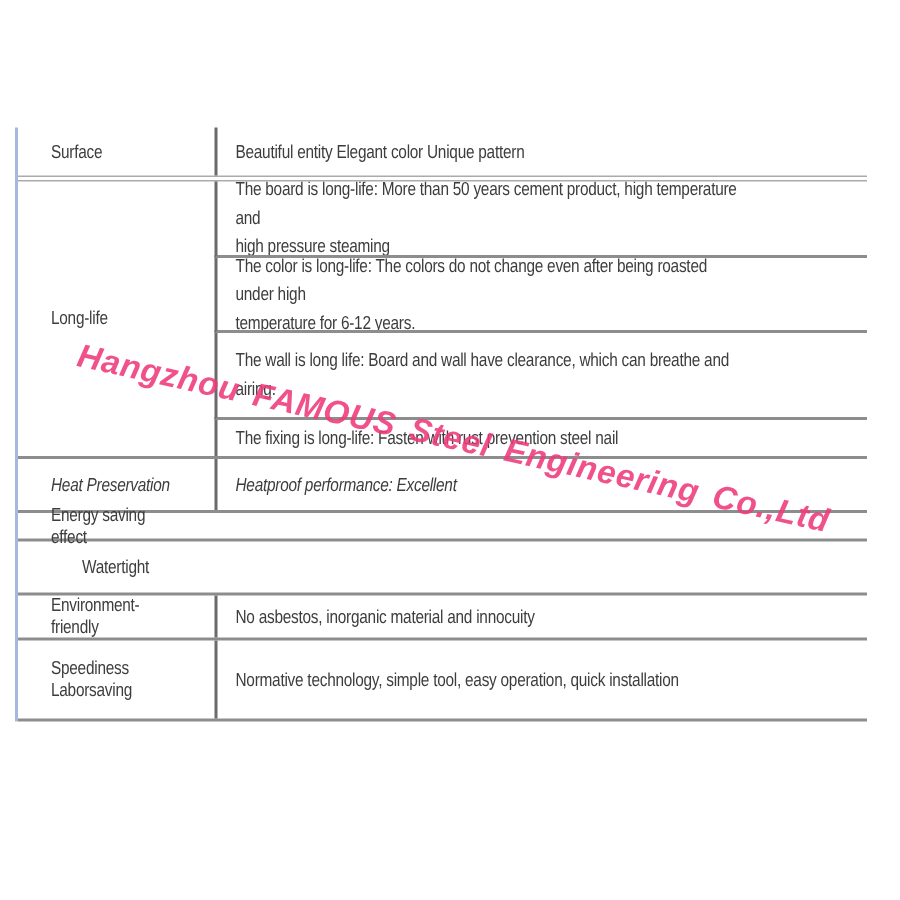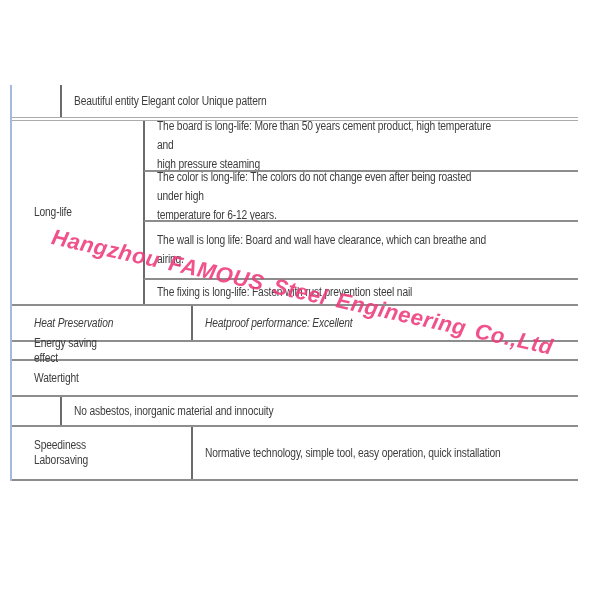--- a/index.html
+++ b/index.html
@@ -10,33 +10,33 @@
   .spec-table{
     position:absolute;left:10px;top:85px;width:568px;
     border-left:2px solid #a3bade;
     box-sizing:border-box;
     font-size:12.5px;letter-spacing:-0.2px;
   }
   .row{display:flex;box-sizing:border-box;border-bottom:2px solid #8d8d8d;}
   .r-surface{height:36px;border-bottom:4px double #ababab;}
   .r-heat{height:36px;font-style:italic;}
   .r-energy{height:19px;}
-  .r-watertight{height:36px;}
+  .r-watertight{height:36px;text-align:center;}
   .r-environment{height:30px;}
   .r-speediness{height:54px;}
   .label-cell{
     width:131px;flex:0 0 131px;display:flex;align-items:center;
     padding-left:22px;padding-right:4px;box-sizing:border-box;
     line-height:15px;
   }
   .value-cell{
     flex:1;display:flex;align-items:center;
     border-left:2px solid #6b6b6b;
     padding-left:12px;padding-right:12px;box-sizing:border-box;
-    line-height:19px;overflow:hidden;margin-left:48px;
+    line-height:19px;overflow:hidden;
   }
   
   .cond{
     width:122%;transform:scaleX(0.82);transform-origin:0 50%;
     white-space:pre-line;
   }
   .group{display:flex;box-sizing:border-box;border-bottom:2px solid #8d8d8d;}
   .group .vals{flex:1;display:flex;flex-direction:column;}
   .sub{
     display:flex;align-items:center;box-sizing:border-box;
@@ -56,20 +56,23 @@
     letter-spacing:0.5px;word-spacing:3px;white-space:nowrap;
     color:#ee3a7a;opacity:0.88;pointer-events:none;
   }
 </style>
 </head>
 <body>
 
 <div class="spec-table">
 
   <div class="row r-surface">
+    <div class="label-cell">
+      <div class="cond">Surface</div>
+    </div>
     <div class="value-cell">
       <div class="cond">Beautiful entity Elegant color Unique pattern</div>
     </div>
   </div>
 
   <div class="group">
     <div class="label-cell">
       <div class="cond">Long-life</div>
     </div>
     <div class="vals">
@@ -105,20 +108,23 @@
     </div>
   </div>
 
   <div class="row r-watertight">
     <div class="label-cell">
       <div class="cond">Watertight</div>
     </div>
   </div>
 
   <div class="row r-environment">
+    <div class="label-cell">
+      <div class="cond">Environment-friendly</div>
+    </div>
     <div class="value-cell">
       <div class="cond">No asbestos, inorganic material and innocuity</div>
     </div>
   </div>
 
   <div class="row r-speediness">
     <div class="label-cell">
       <div class="cond">Speediness
 Laborsaving</div>
     </div>

